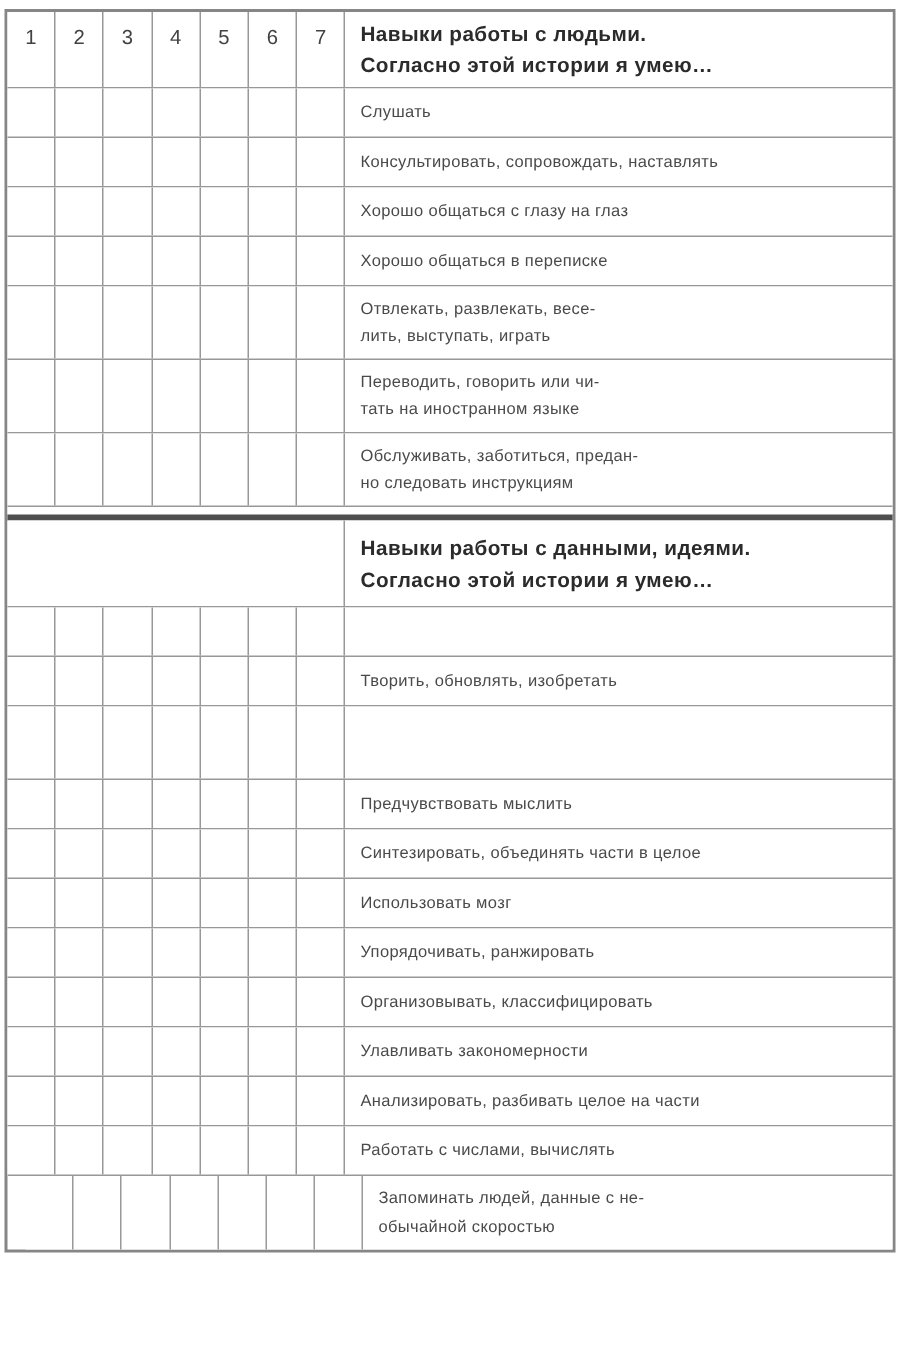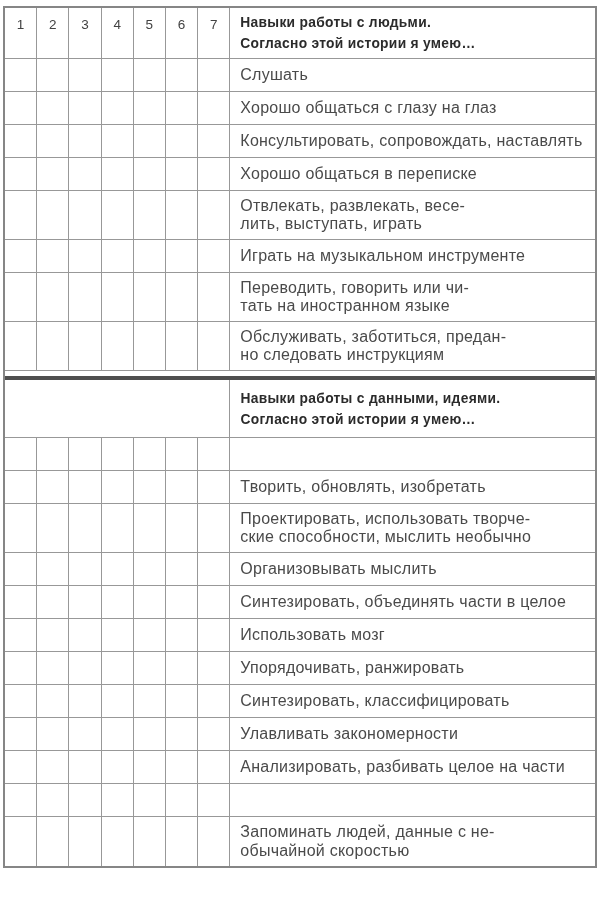--- a/index.html
+++ b/index.html
@@ -50,29 +50,29 @@
   .title{
     font-weight:bold;
     font-size:13.8px;
     line-height:21px;
     letter-spacing:0.3px;
     color:#2b2b2b;
     white-space:pre-line;
     padding:3px 0;
   }
   .skill{
-    font-size:16px;
+    font-size:11px;
     line-height:18.5px;
     letter-spacing:0.25px;
     color:#4a4a4a;
     white-space:pre-line;
   }
   .gap{height:5px;background:#ffffff;}
   .rule{height:4px;background:#4f4f4f;}
-  .section:last-of-type .rows .row:last-child{border-bottom:none;}
+  .section:last-of-type .rows .row:last-child{border-bottom:none;margin-left:12px;}
 </style>
 </head>
 <body>
 
 <div class="page">
   <div class="tablewrap">
 
     <div class="section">
       <div class="row header-row">
         <div class="cell num">
@@ -117,34 +117,34 @@
 
   <div class="row data-row">
     <div class="cell num"></div>
     <div class="cell num"></div>
     <div class="cell num"></div>
     <div class="cell num"></div>
     <div class="cell num"></div>
     <div class="cell num"></div>
     <div class="cell num"></div>
     <div class="cell label">
+      <span class="skill">Консультировать, сопровождать, наставлять</span>
+    </div>
+  </div>
+
+  <div class="row data-row">
+    <div class="cell num"></div>
+    <div class="cell num"></div>
+    <div class="cell num"></div>
+    <div class="cell num"></div>
+    <div class="cell num"></div>
+    <div class="cell num"></div>
+    <div class="cell num"></div>
+    <div class="cell label">
       <span class="skill">Хорошо общаться с глазу на глаз</span>
-    </div>
-  </div>
-
-  <div class="row data-row">
-    <div class="cell num"></div>
-    <div class="cell num"></div>
-    <div class="cell num"></div>
-    <div class="cell num"></div>
-    <div class="cell num"></div>
-    <div class="cell num"></div>
-    <div class="cell num"></div>
-    <div class="cell label">
-      <span class="skill">Консультировать, сопровождать, наставлять</span>
     </div>
   </div>
 
   <div class="row data-row">
     <div class="cell num"></div>
     <div class="cell num"></div>
     <div class="cell num"></div>
     <div class="cell num"></div>
     <div class="cell num"></div>
     <div class="cell num"></div>
@@ -161,32 +161,20 @@
     <div class="cell num"></div>
     <div class="cell num"></div>
     <div class="cell num"></div>
     <div class="cell num"></div>
     <div class="cell label">
       <span class="skill">Отвлекать, развлекать, весе-
 лить, выступать, играть</span>
     </div>
   </div>
 
-  <div class="row data-row">
-    <div class="cell num"></div>
-    <div class="cell num"></div>
-    <div class="cell num"></div>
-    <div class="cell num"></div>
-    <div class="cell num"></div>
-    <div class="cell num"></div>
-    <div class="cell num"></div>
-    <div class="cell label">
-      <span class="skill">Играть на музыкальном инструменте</span>
-    </div>
-  </div>
 
   <div class="row data-row tall">
     <div class="cell num"></div>
     <div class="cell num"></div>
     <div class="cell num"></div>
     <div class="cell num"></div>
     <div class="cell num"></div>
     <div class="cell num"></div>
     <div class="cell num"></div>
     <div class="cell label">
@@ -247,36 +235,32 @@
   </div>
 
   <div class="row data-row tall">
     <div class="cell num"></div>
     <div class="cell num"></div>
     <div class="cell num"></div>
     <div class="cell num"></div>
     <div class="cell num"></div>
     <div class="cell num"></div>
     <div class="cell num"></div>
-    <div class="cell label">
-      <span class="skill">Проектировать, использовать творче-
-ские способности, мыслить необычно</span>
-    </div>
-  </div>
-
-  <div class="row data-row">
-    <div class="cell num"></div>
-    <div class="cell num"></div>
-    <div class="cell num"></div>
-    <div class="cell num"></div>
-    <div class="cell num"></div>
-    <div class="cell num"></div>
-    <div class="cell num"></div>
-    <div class="cell label">
-      <span class="skill">Организовывать мыслить</span>
+  </div>
+
+  <div class="row data-row">
+    <div class="cell num"></div>
+    <div class="cell num"></div>
+    <div class="cell num"></div>
+    <div class="cell num"></div>
+    <div class="cell num"></div>
+    <div class="cell num"></div>
+    <div class="cell num"></div>
+    <div class="cell label">
+      <span class="skill">Предчувствовать мыслить</span>
     </div>
   </div>
 
 
   <div class="row data-row">
     <div class="cell num"></div>
     <div class="cell num"></div>
     <div class="cell num"></div>
     <div class="cell num"></div>
     <div class="cell num"></div>
@@ -315,21 +299,21 @@
 
   <div class="row data-row">
     <div class="cell num"></div>
     <div class="cell num"></div>
     <div class="cell num"></div>
     <div class="cell num"></div>
     <div class="cell num"></div>
     <div class="cell num"></div>
     <div class="cell num"></div>
     <div class="cell label">
-      <span class="skill">Синтезировать, классифицировать</span>
+      <span class="skill">Организовывать, классифицировать</span>
     </div>
   </div>
 
   <div class="row data-row">
     <div class="cell num"></div>
     <div class="cell num"></div>
     <div class="cell num"></div>
     <div class="cell num"></div>
     <div class="cell num"></div>
     <div class="cell num"></div>
@@ -353,20 +337,23 @@
   </div>
 
   <div class="row data-row">
     <div class="cell num"></div>
     <div class="cell num"></div>
     <div class="cell num"></div>
     <div class="cell num"></div>
     <div class="cell num"></div>
     <div class="cell num"></div>
     <div class="cell num"></div>
+    <div class="cell label">
+      <span class="skill">Работать с числами, вычислять</span>
+    </div>
   </div>
 
   <div class="row data-row tall">
     <div class="cell num"></div>
     <div class="cell num"></div>
     <div class="cell num"></div>
     <div class="cell num"></div>
     <div class="cell num"></div>
     <div class="cell num"></div>
     <div class="cell num"></div>

